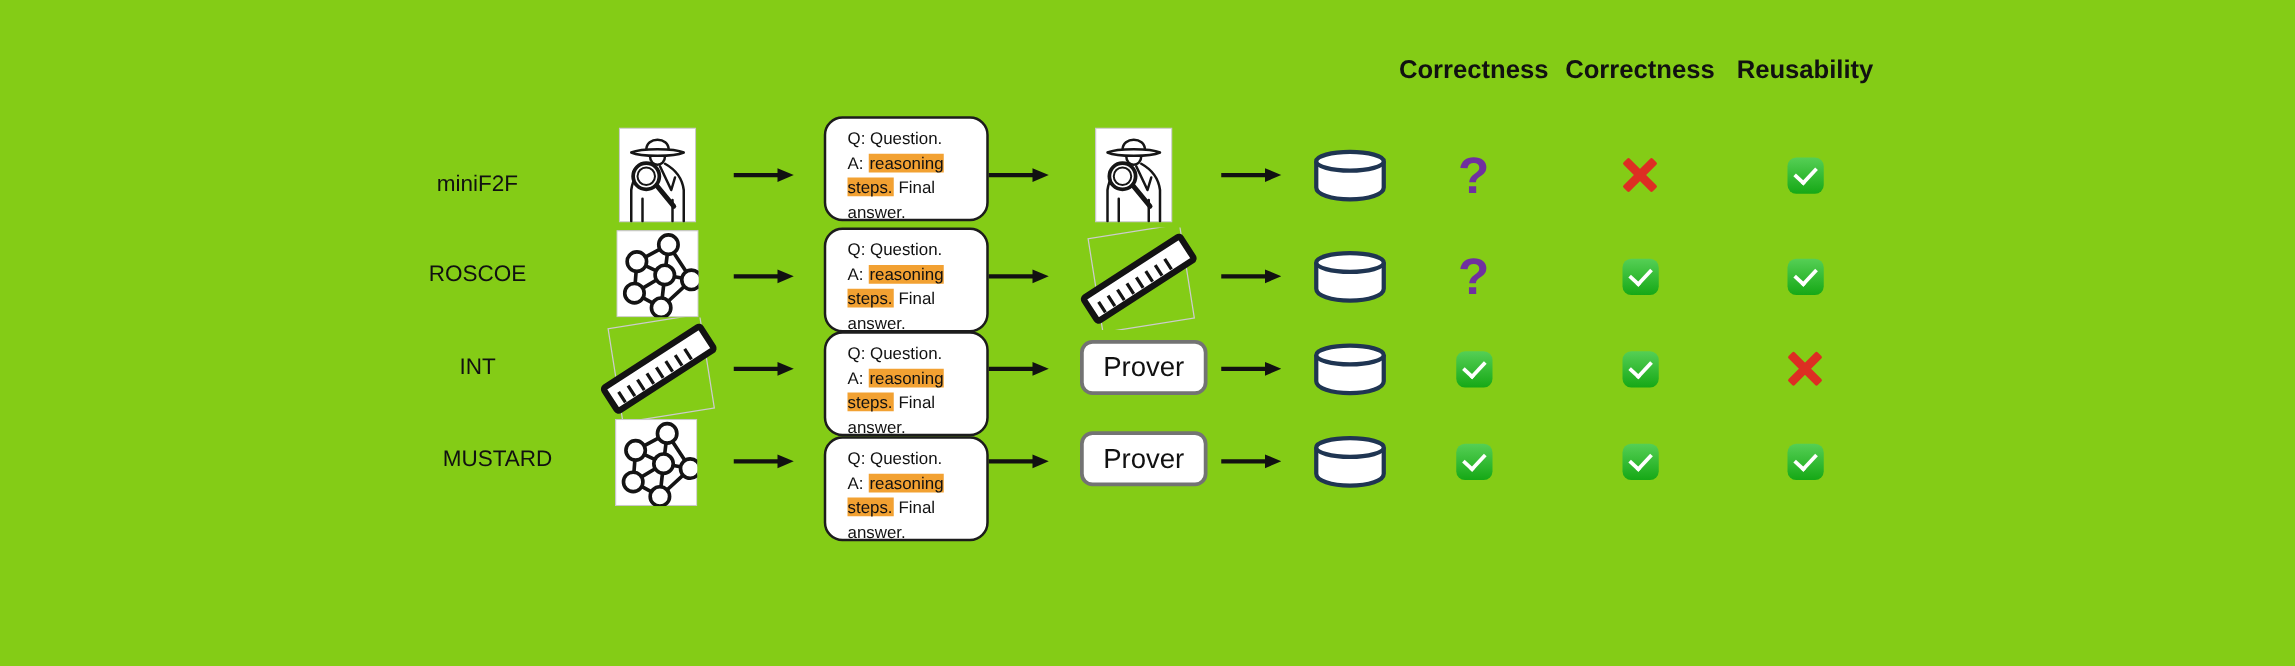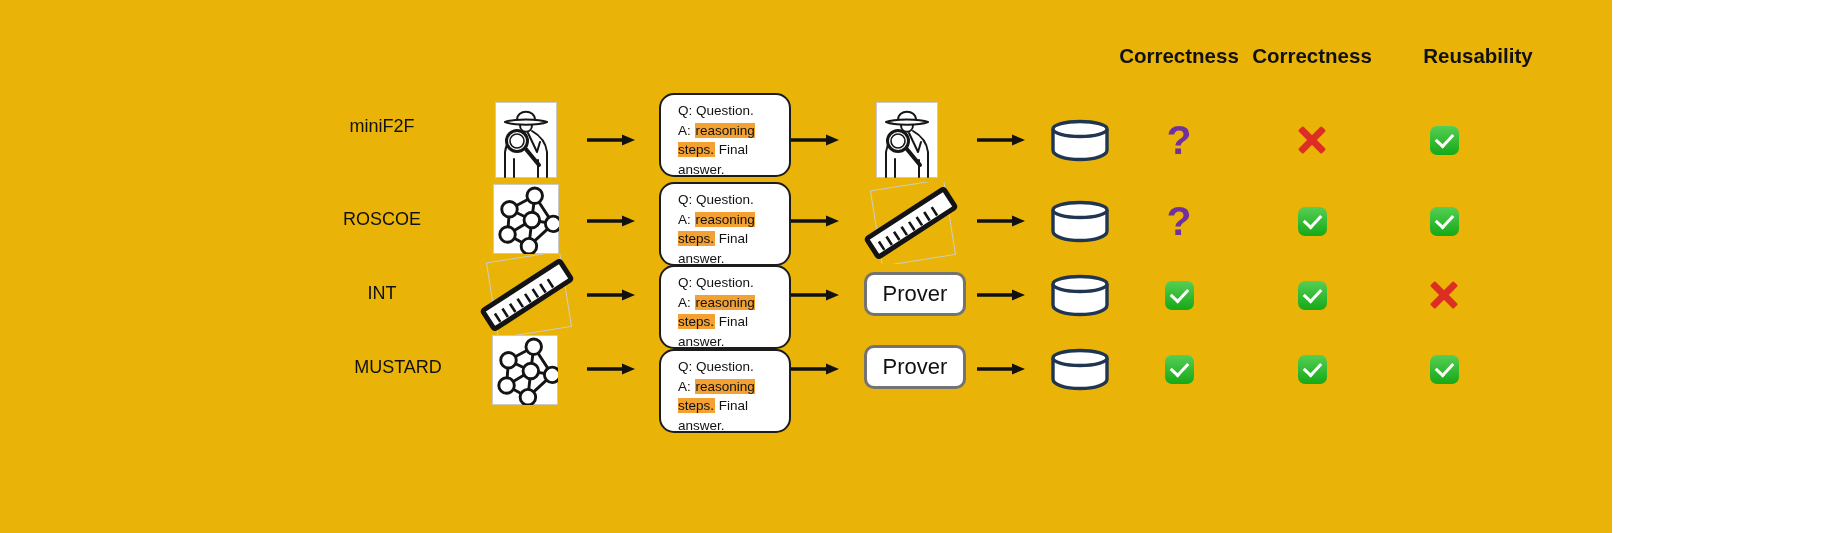--- a/index.html
+++ b/index.html
@@ -1,16 +1,16 @@
 <!DOCTYPE html>
 <html style="--highlight: #F2A132; --purple: #7030A0; --red: #DD2E23; --green1: #55CF55; --green2: #16A816; --db: #1F3552;"><head>
 <meta charset="utf-8">
 <style>
   html,body{margin:0;padding:0;background:#fff;}
-  #page{position:relative;width:1612px;height:533px;background:#eab308;overflow:hidden;
+  #page{position:relative;width:1836px;height:533px;background:#84cc16;overflow:hidden;
         font-family:"Liberation Sans",sans-serif;color:#111;}
   .abs{position:absolute;}
 
   
   .col-header{font-weight:700;font-size:20.5px;text-align:center;width:150px;}
 
   
   .row-label{font-size:18px;text-align:center;width:176px;}
 
   
@@ -93,23 +93,23 @@
       </symbol>
       <symbol id="icon-arrow" viewBox="0 0 50 14">
         <line class="arrow-line" x1="1" y1="7" x2="38" y2="7"></line>
         <polygon class="arrow-head" points="36,1.5 49,7 36,12.5"></polygon>
       </symbol>
     </defs>
   </svg>
 
   <div class="abs col-header" style="left:1104px;top:44px">Correctness</div>
   <div class="abs col-header" style="left:1237px;top:44px">Correctness</div>
-  <div class="abs col-header" style="left:1403px;top:44px">Reusability</div>
-
-  <div class="abs row-label" style="left:294px;top:116px">miniF2F</div>
+  <div class="abs col-header" style="left:1369px;top:44px">Reusability</div>
+
+  <div class="abs row-label" style="left:294px;top:137px">miniF2F</div>
   <svg class="abs" style="left:495px;top:102px" width="62" height="76">
       <use href="#icon-detective"></use>
     </svg>
   <svg class="abs" style="left:586px;top:133px" width="50" height="14">
       <use href="#icon-arrow"></use>
     </svg>
   <div class="abs qa-box" style="left:659px;top:93px">
     <span class="qa-q">Q: Question.</span><span>A: </span><mark>reasoning steps.</mark><span> Final answer.</span>
   </div>
   <svg class="abs" style="left:790px;top:133px" width="50" height="14">

